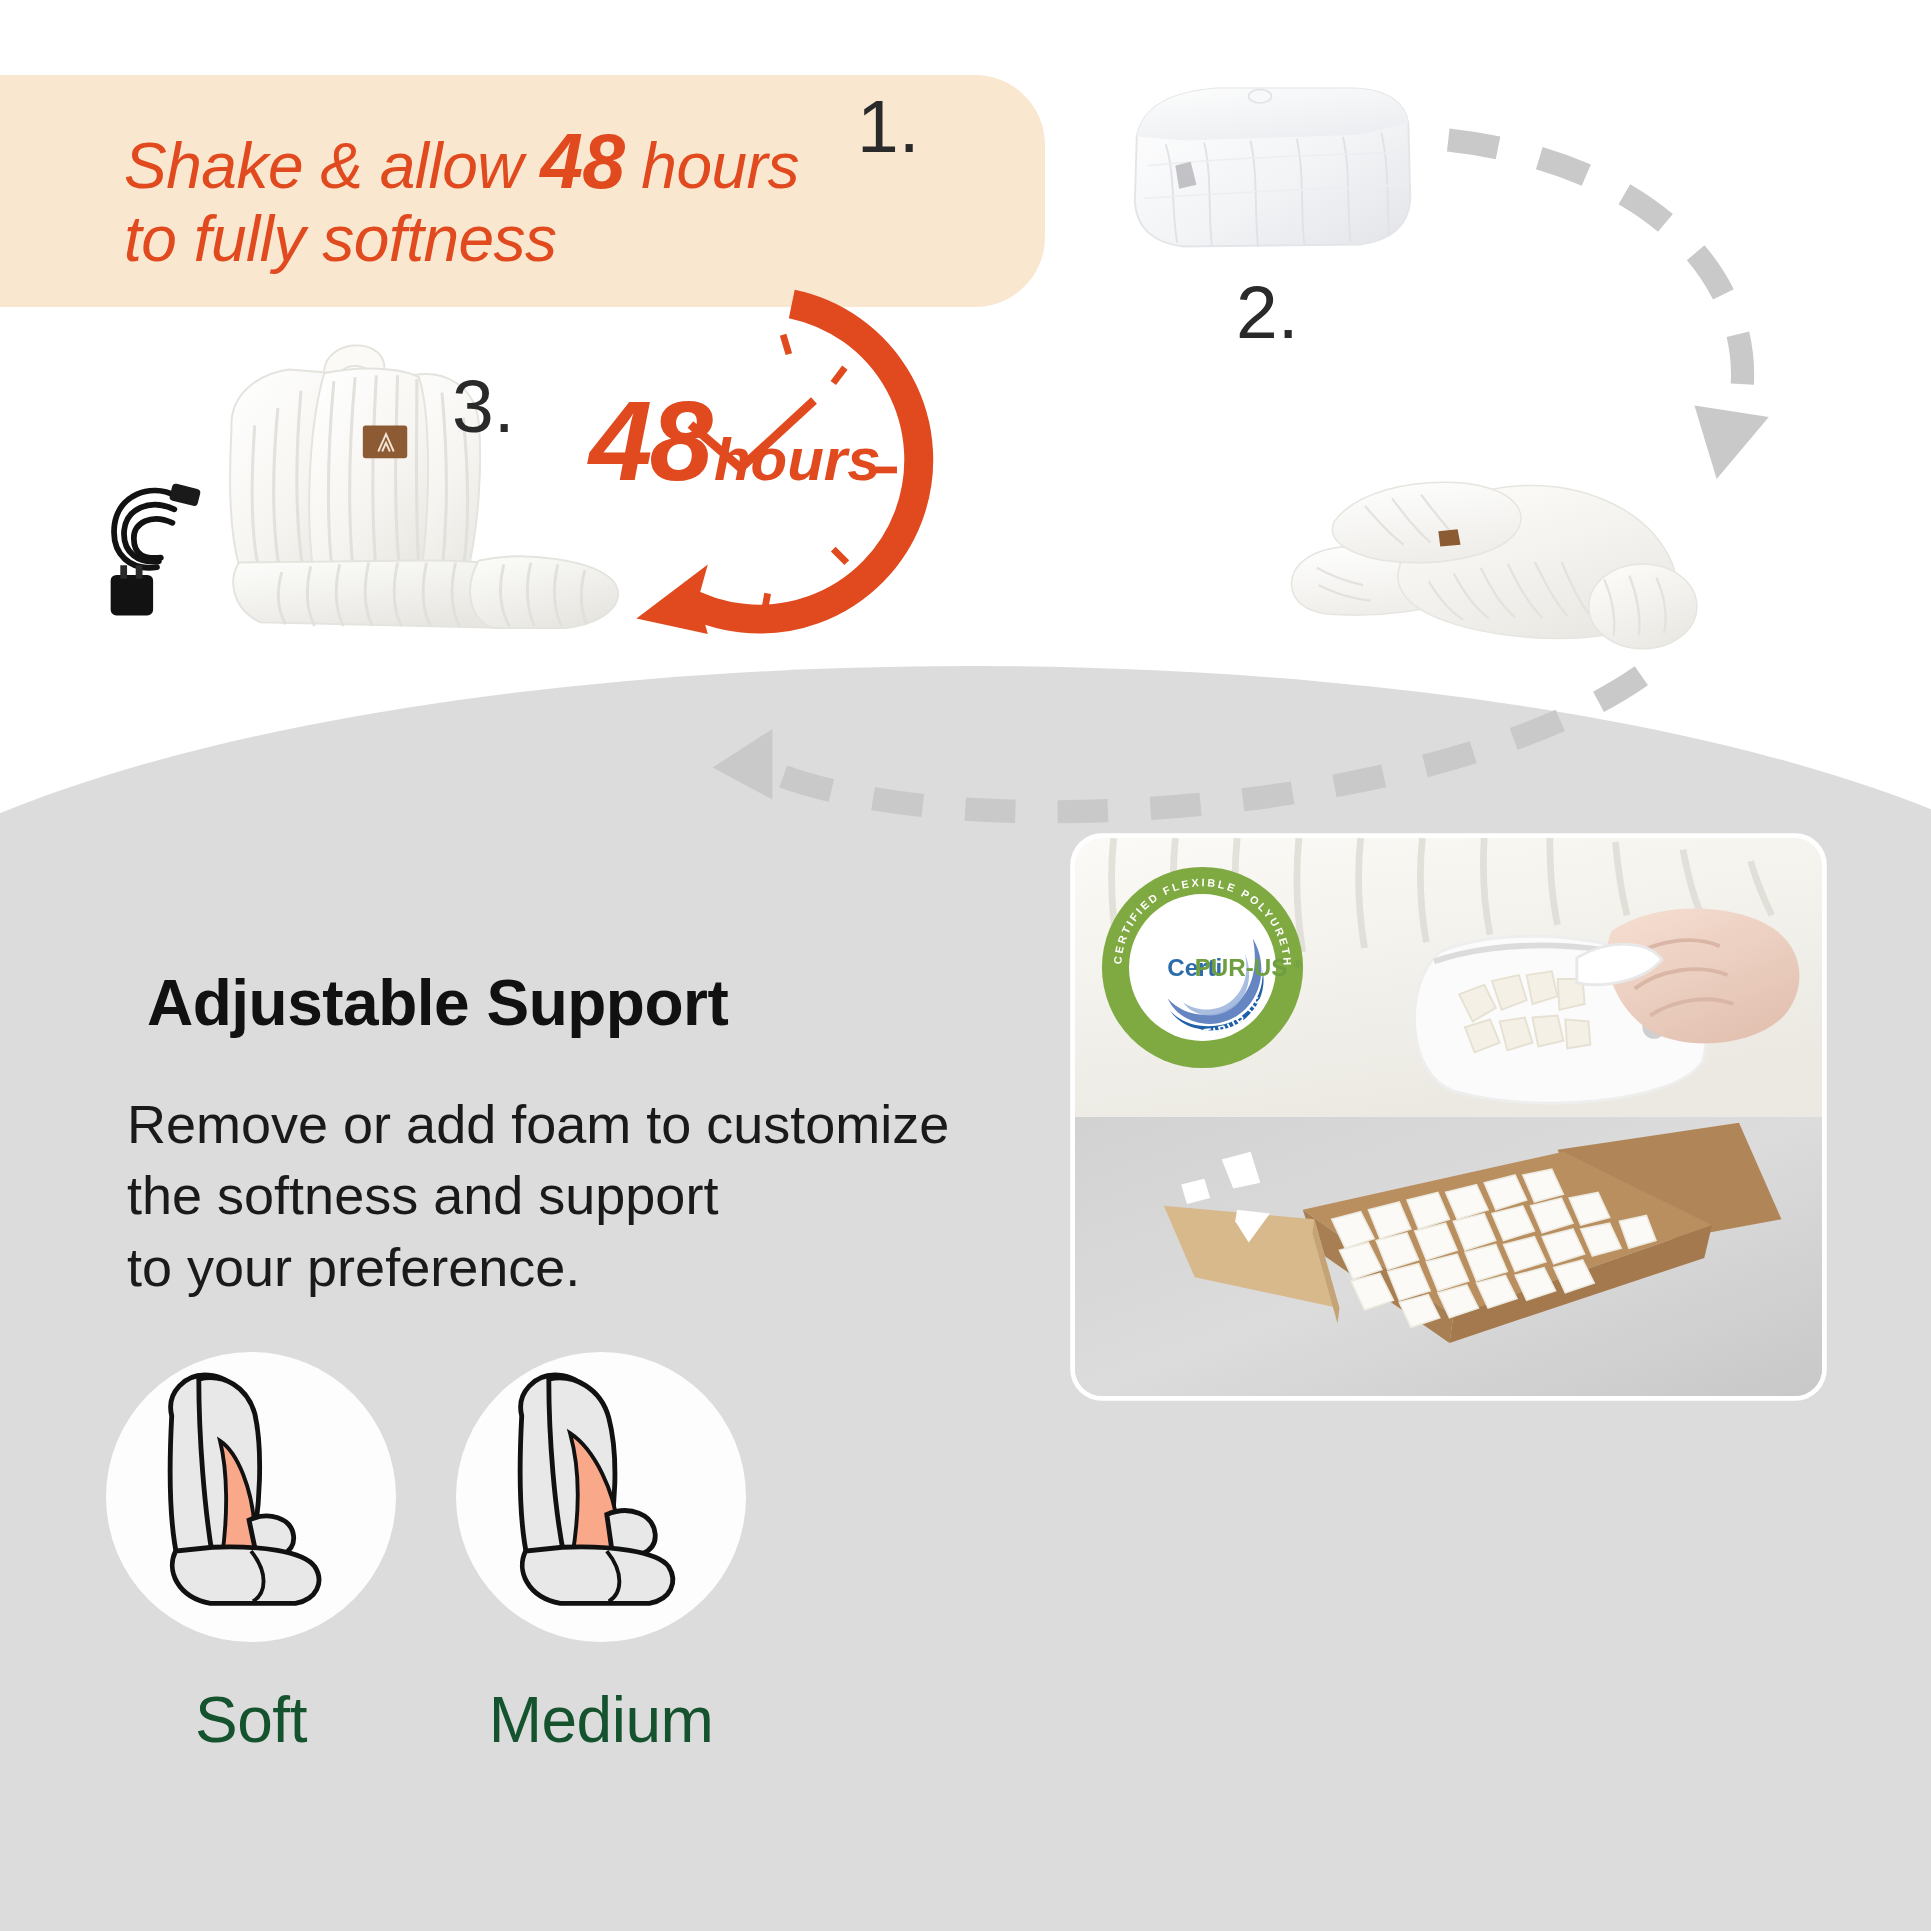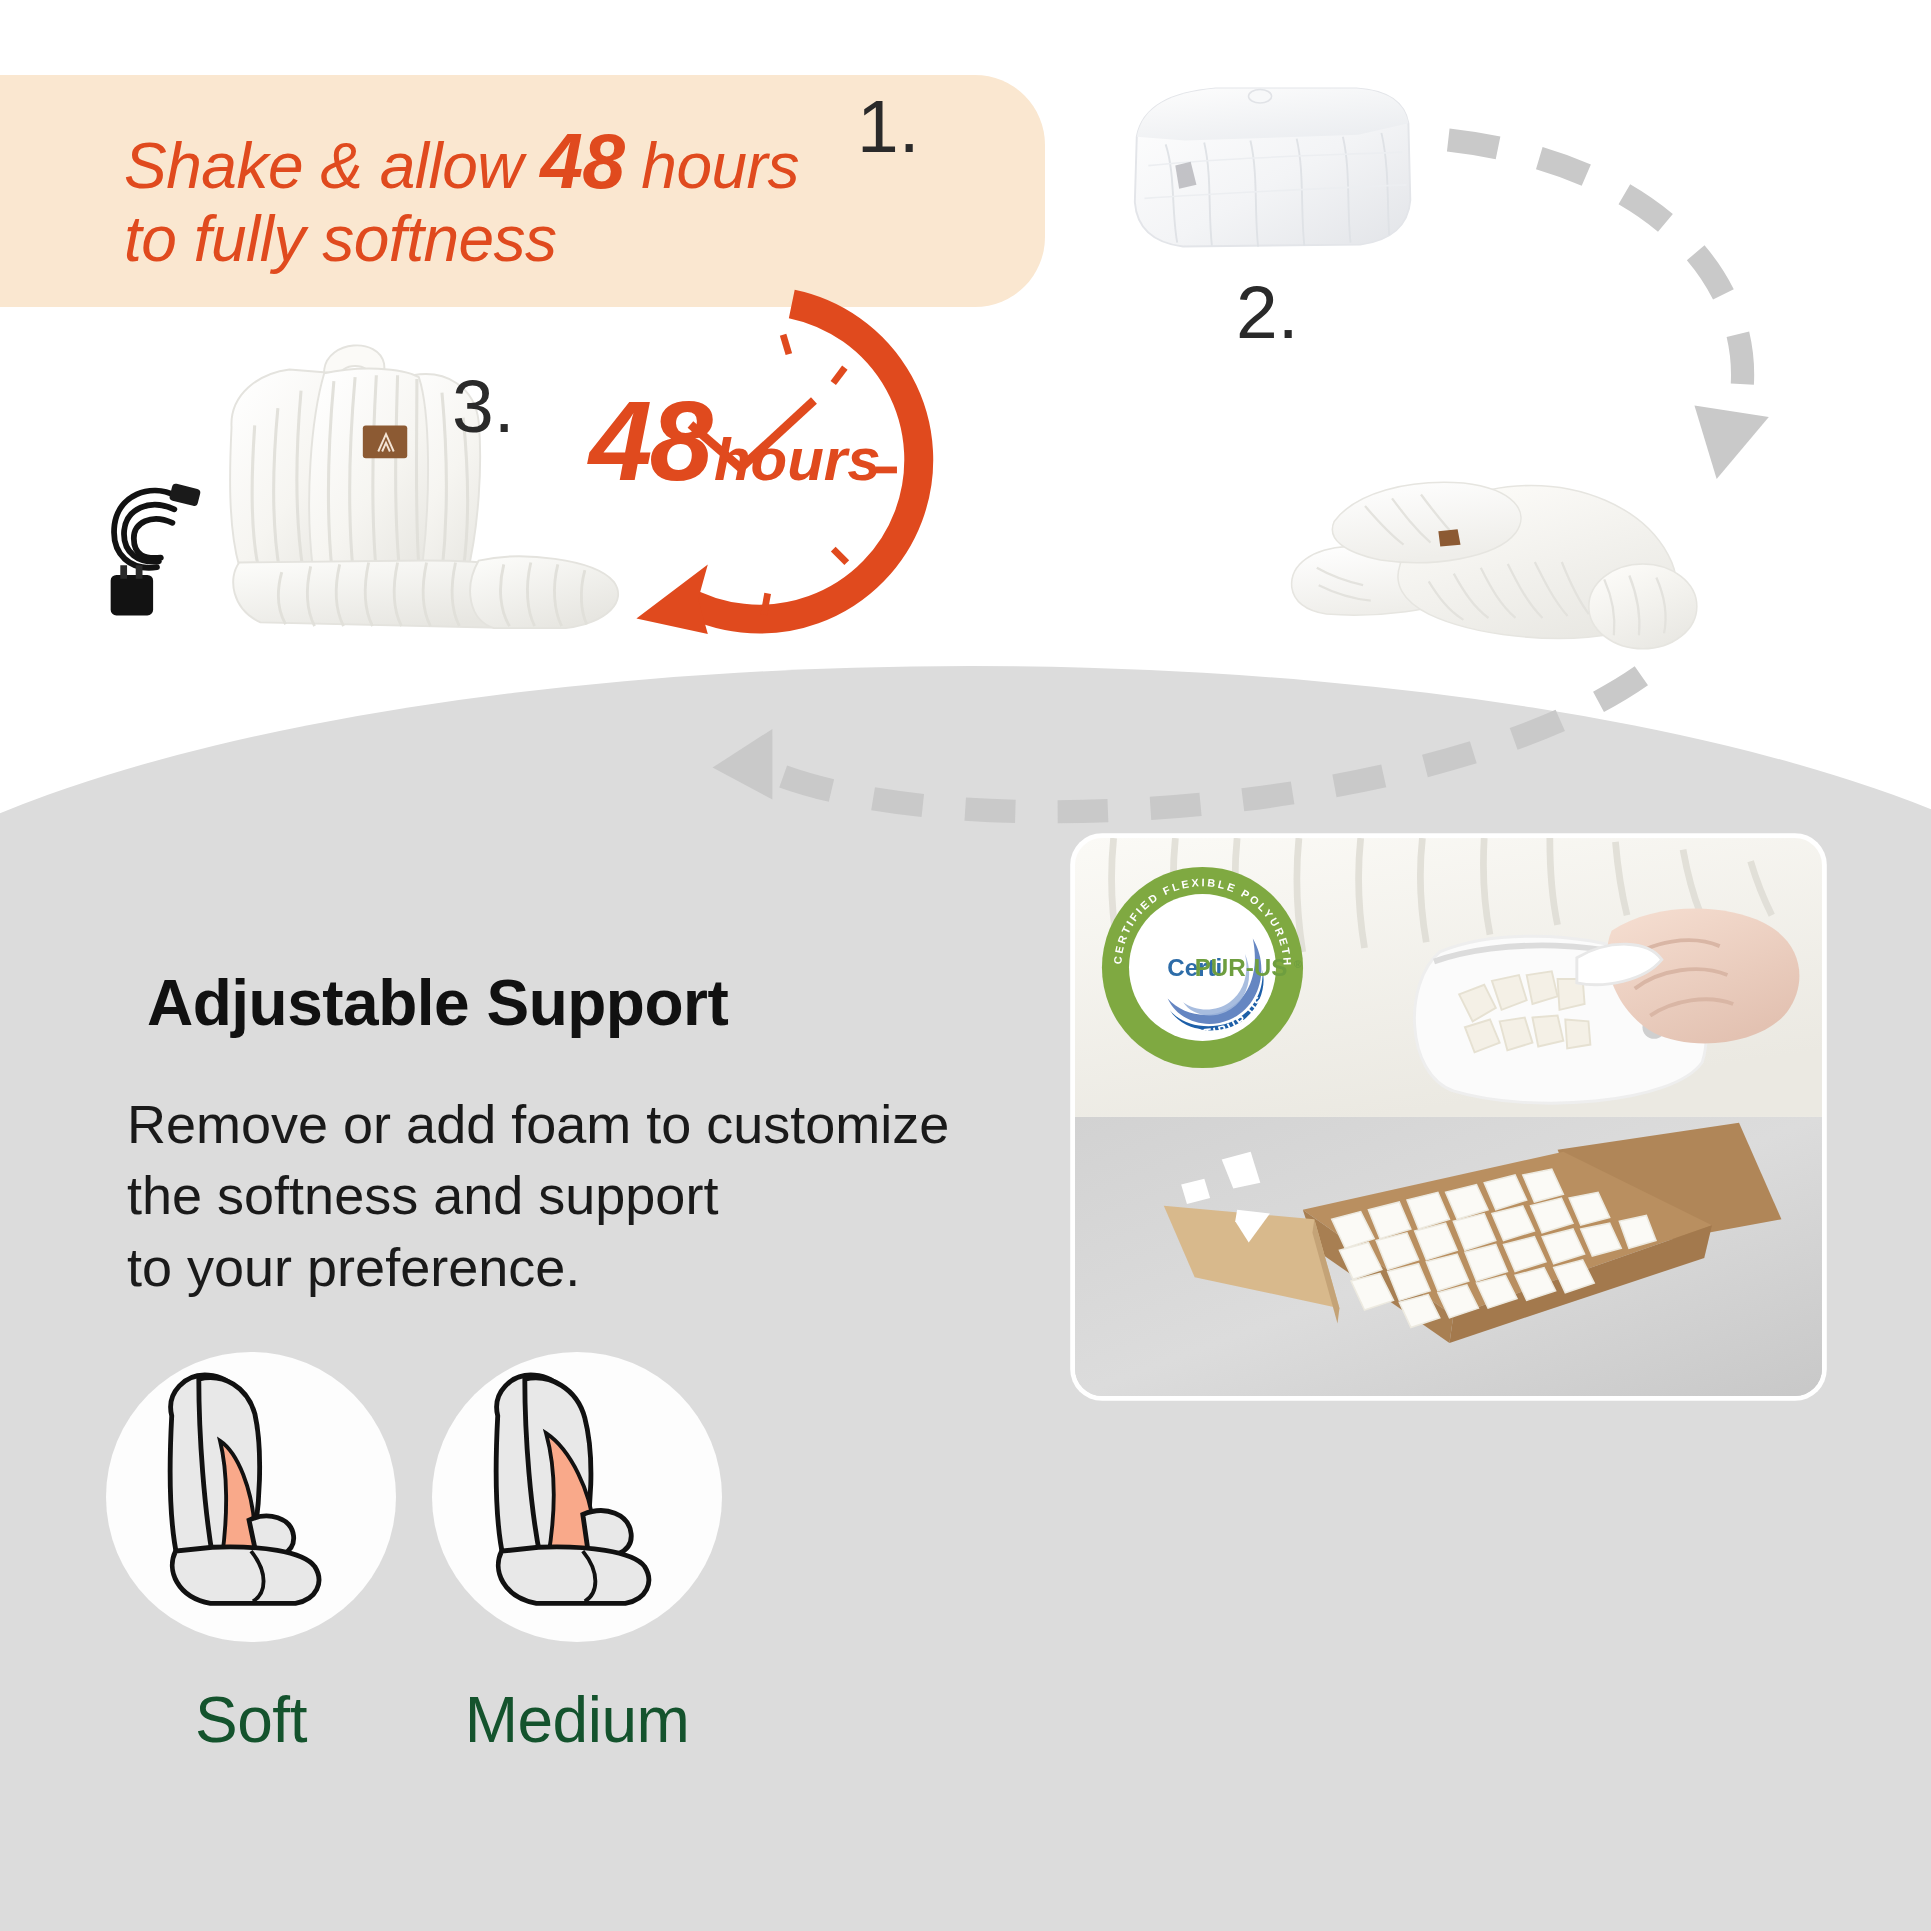--- a/index.html
+++ b/index.html
@@ -88,21 +88,21 @@
   }
   .sect-body{
     position:absolute; left:127px; top:1089px; z-index:8;
     font-size:54px; line-height:1.32; color:#1a1a1a; white-space:pre-line;
     font-weight:400;
   }
 
   
   .firm-row{ position:absolute; left:0; top:1352px; width:1062px; height:541px; z-index:8; }
   .firm-item{ position:absolute; width:290px; }
-  .firm-i0{ left:106px; } .firm-i1{ left:432px; } .firm-i2{ left:757px; }
+  .firm-i0{ left:106px; } .firm-i1{ left:456px; } .firm-i2{ left:757px; }
   .firm-circle{
     width:290px; height:290px; border-radius:50%;
     background:#FDFDFD; position:relative; overflow:hidden;
   }
   .firm-label{
     margin-top:41px; text-align:center;
     font-size:64px; font-weight:400; color:#14532d; letter-spacing:-0.5px;
   }
 
   

